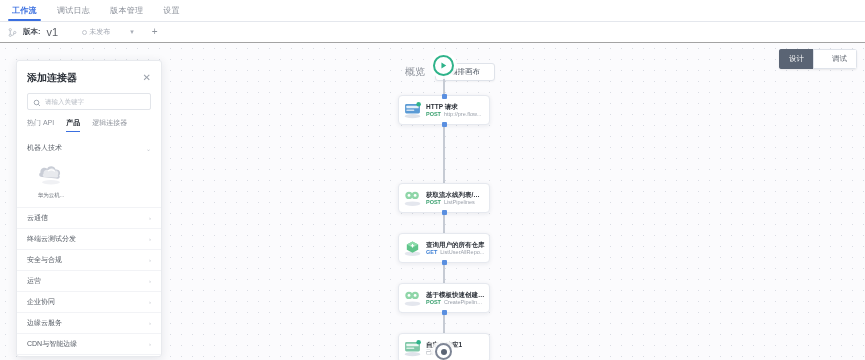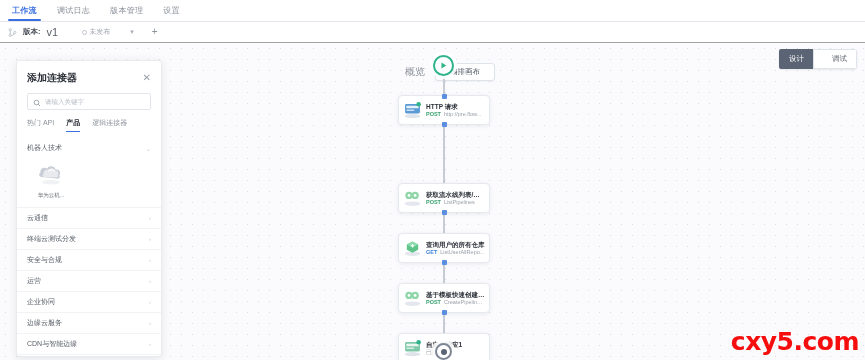--- a/index.html
+++ b/index.html
@@ -422,15 +422,14 @@
           <span>CDN与智能边缘</span>
           <span class="chev">›</span>
         </div>
         <div class="cat">
           
           
         </div>
       </div>
     </div>
 
-    <div class="watermark" style="color: rgb(246, 13, 13);">cxy5.com</div>
   </div>
 </div>
 
 </body></html>

